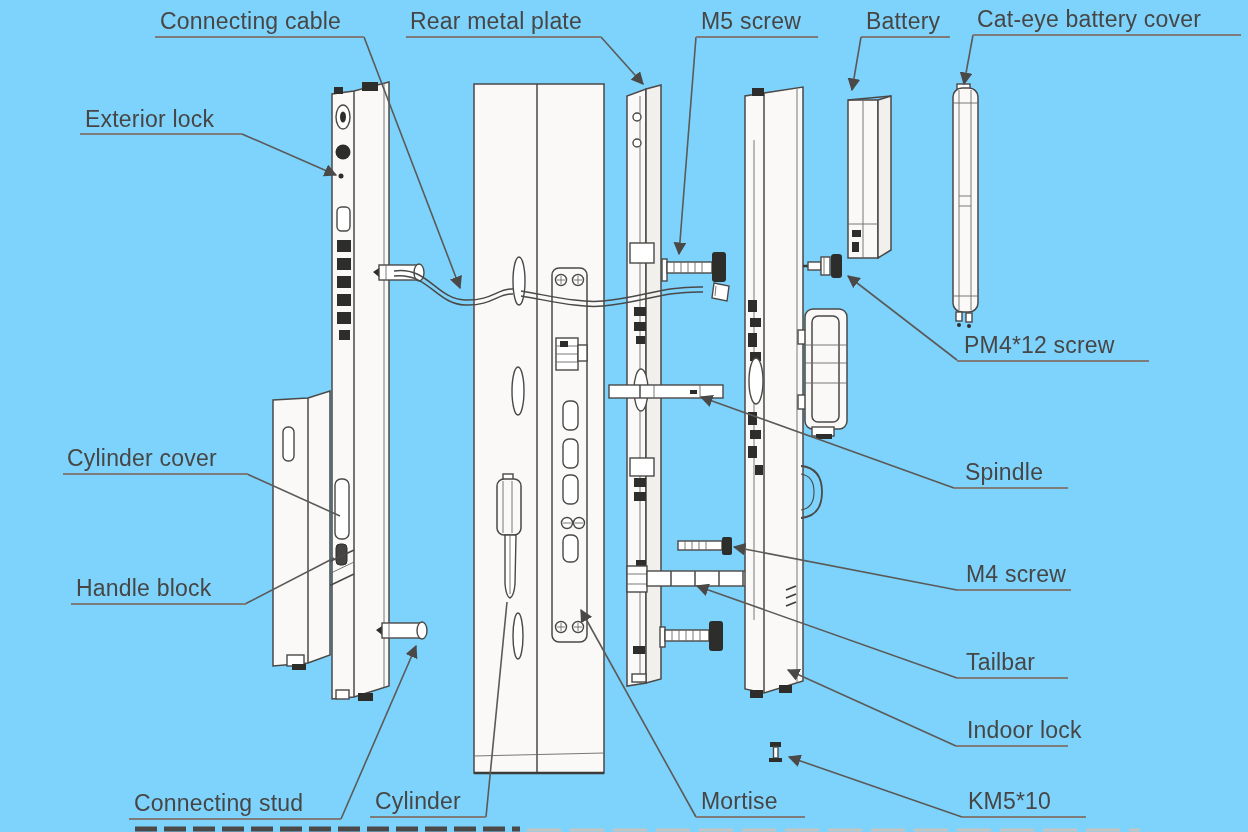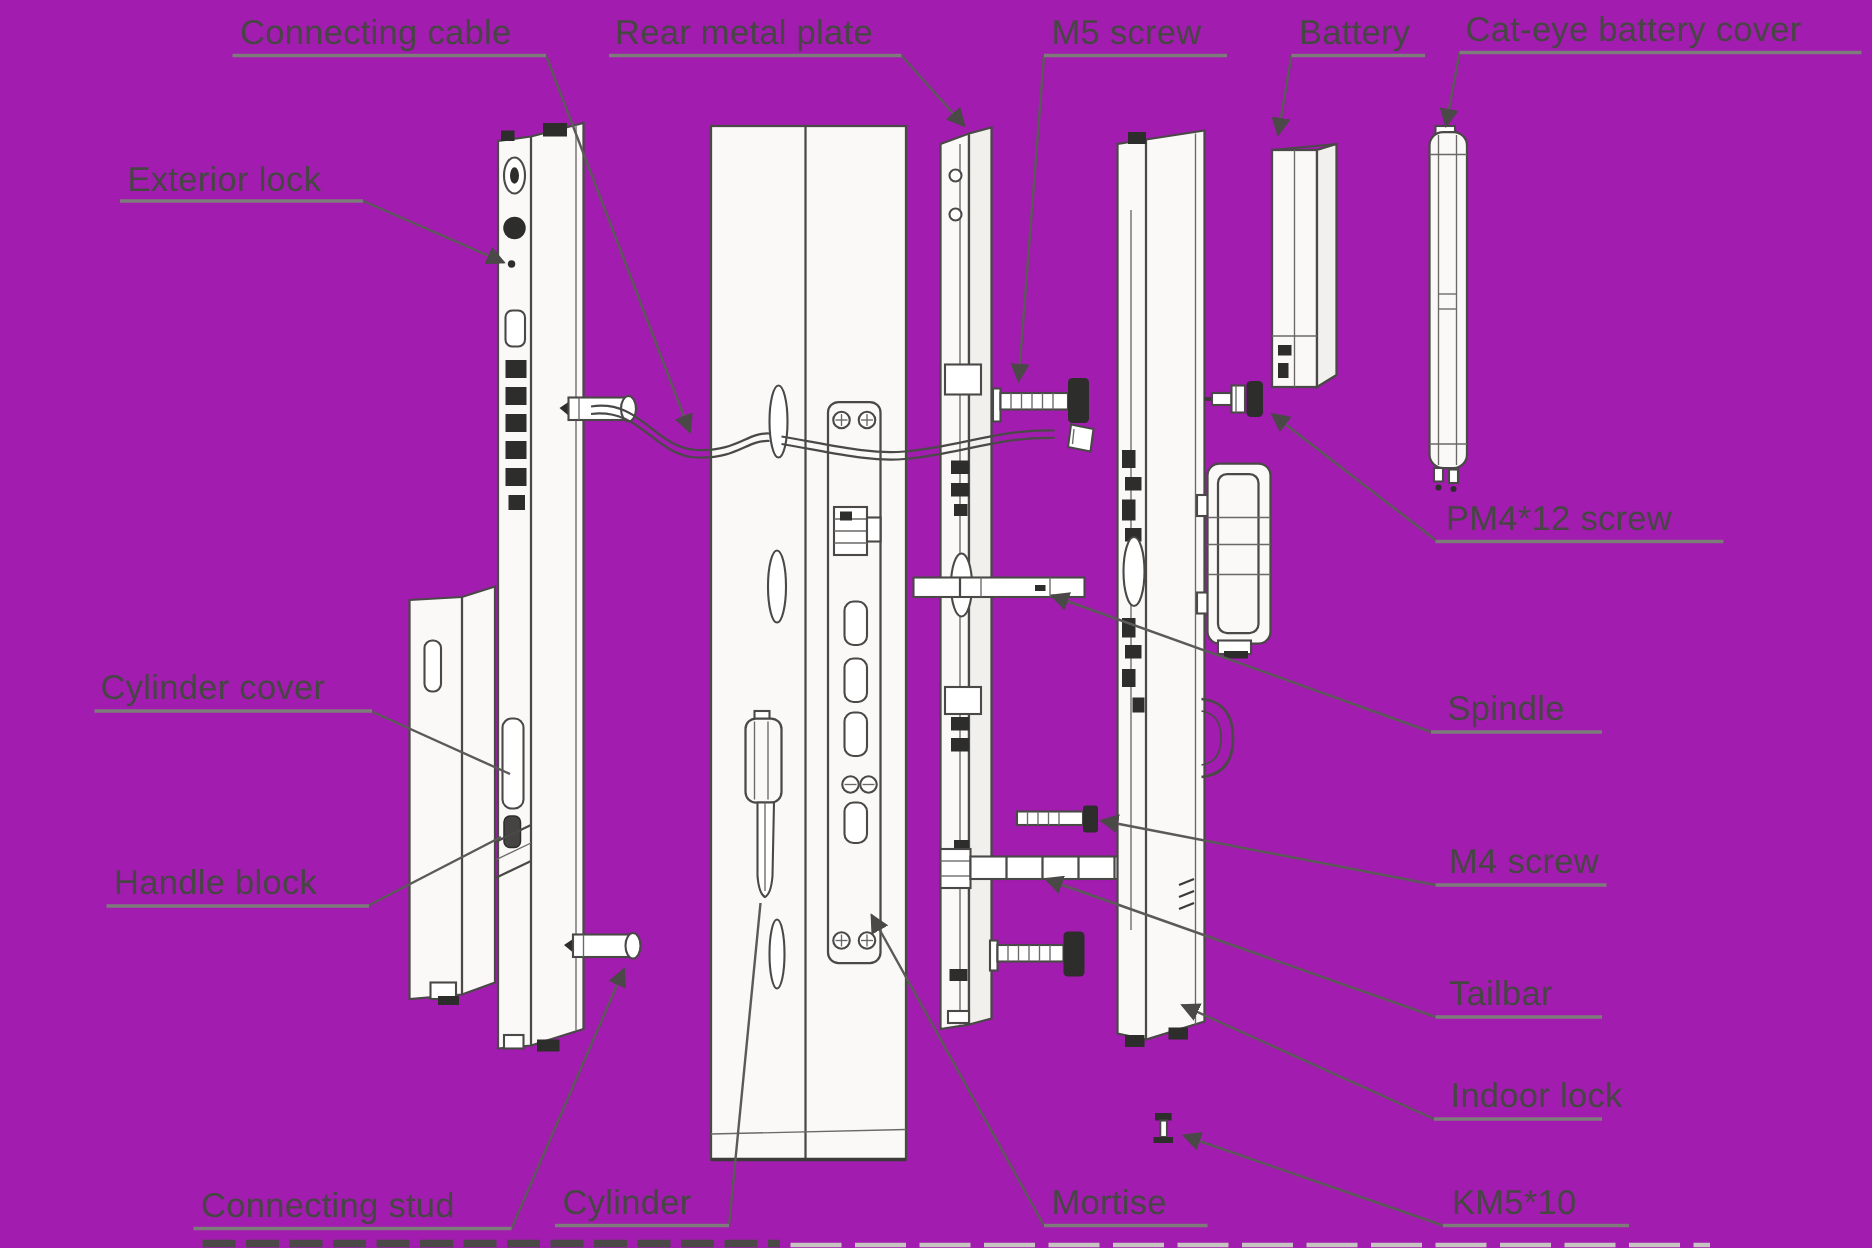--- a/index.html
+++ b/index.html
@@ -1,18 +1,18 @@
 <!DOCTYPE html>
 <html><head>
 <meta charset="utf-8">
 <style>
   html,body{margin:0;padding:0;background:#e8e7e4;}
   .stage{
     position:relative;width:1248px;height:832px;margin:0 auto;
-    background:#a21caf;overflow:hidden;
+    background:#7dd3fc;overflow:hidden;
     font-family:"Liberation Sans", sans-serif;
   }
   svg{display:block;width:1248px;height:832px;}
   .lbl{
     font-family:"Liberation Sans", sans-serif;
     font-size:23px;fill:#474645;letter-spacing:0.2px;
   }
   .ul{stroke:#7d7c7a;stroke-width:2.2;fill:none;}
   .ld{stroke:#5b5a58;stroke-width:1.6;fill:none;}
   .st{stroke:#4a4948;stroke-width:1.5;fill:none;}

